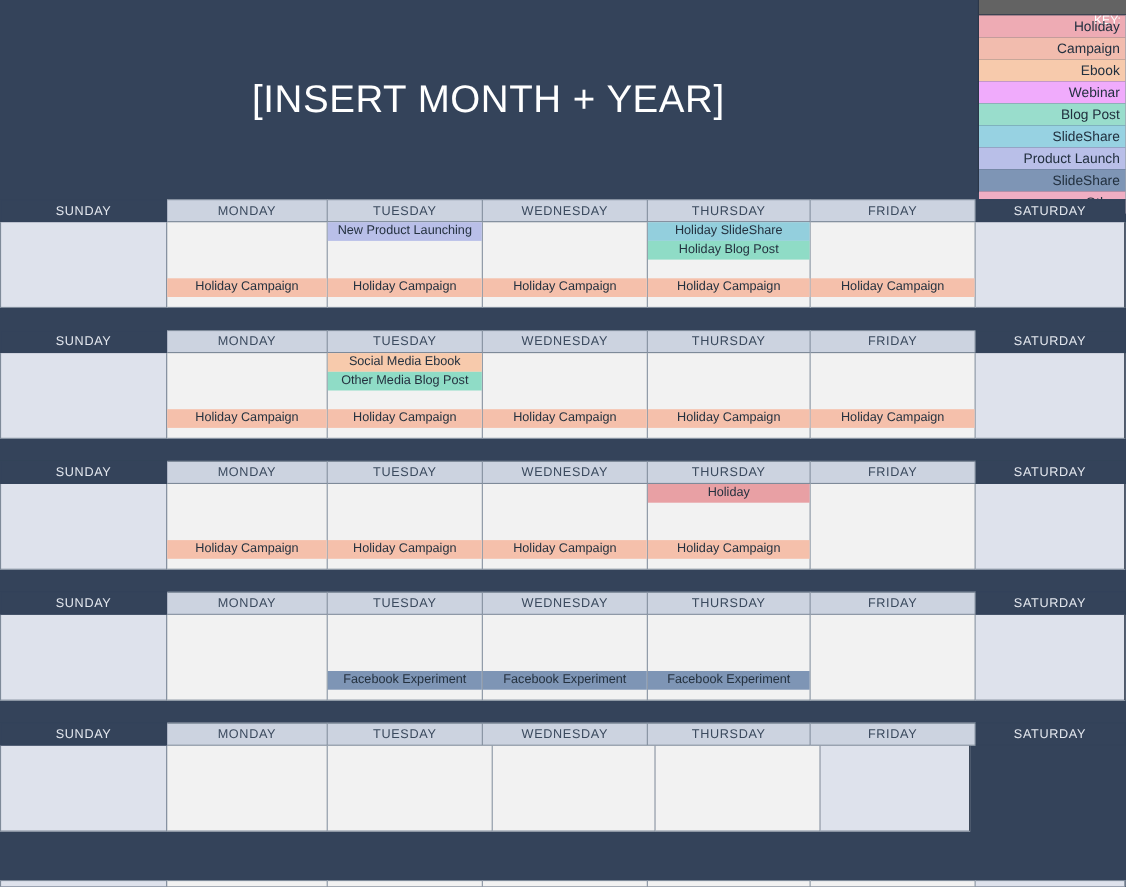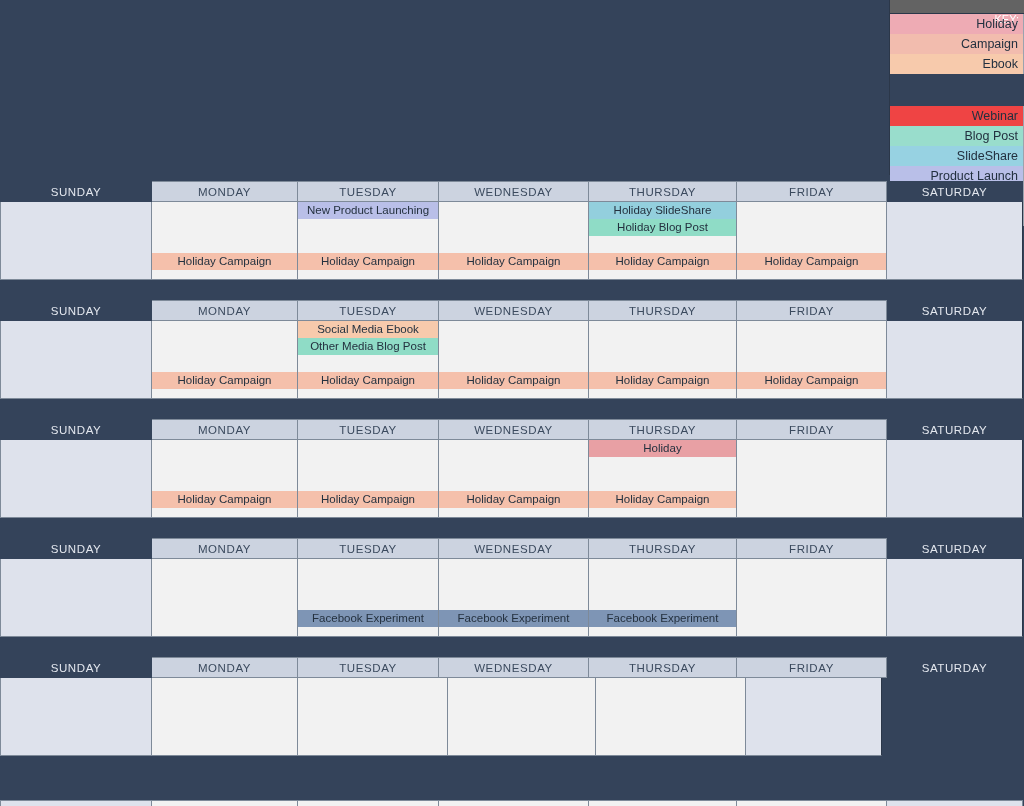--- a/index.html
+++ b/index.html
@@ -160,28 +160,31 @@
     border-top: 1px solid #7e8a99;
   }
   .bottomcell.first { border-left: 1px solid #7e8a99; }
   .bottomcell.weekend { background: #dee2ec; }
 </style>
 </head>
 <body>
 
 <div id="page">
 
+  <div id="title-bar">
+    <div id="page-title">[INSERT MONTH + YEAR]</div>
+  </div>
 
   <div id="key-panel">
     <div id="key-header">KEY:</div>
     <div id="key-rows">
         <div class="key-row" style="background: rgb(238, 171, 180);">Holiday</div>
         <div class="key-row" style="background: rgb(242, 188, 174);">Campaign</div>
         <div class="key-row" style="background: rgb(247, 202, 172);">Ebook</div>
-        <div class="key-row" style="background: #ef4444; margin-top: 32px;">Webinar</div>
+        <div class="key-row" style="background: #f0abfc;">Webinar</div>
         <div class="key-row" style="background: rgb(153, 221, 204);">Blog Post</div>
         <div class="key-row" style="background: rgb(151, 210, 226);">SlideShare</div>
         <div class="key-row" style="background: rgb(185, 191, 232);">Product Launch</div>
         <div class="key-row" style="background: rgb(126, 149, 181);">SlideShare</div>
         <div class="key-row" style="background: rgb(240, 174, 195);">Other</div>
       </div>
   </div>
 
   <div id="calendar">
       <div class="week">

